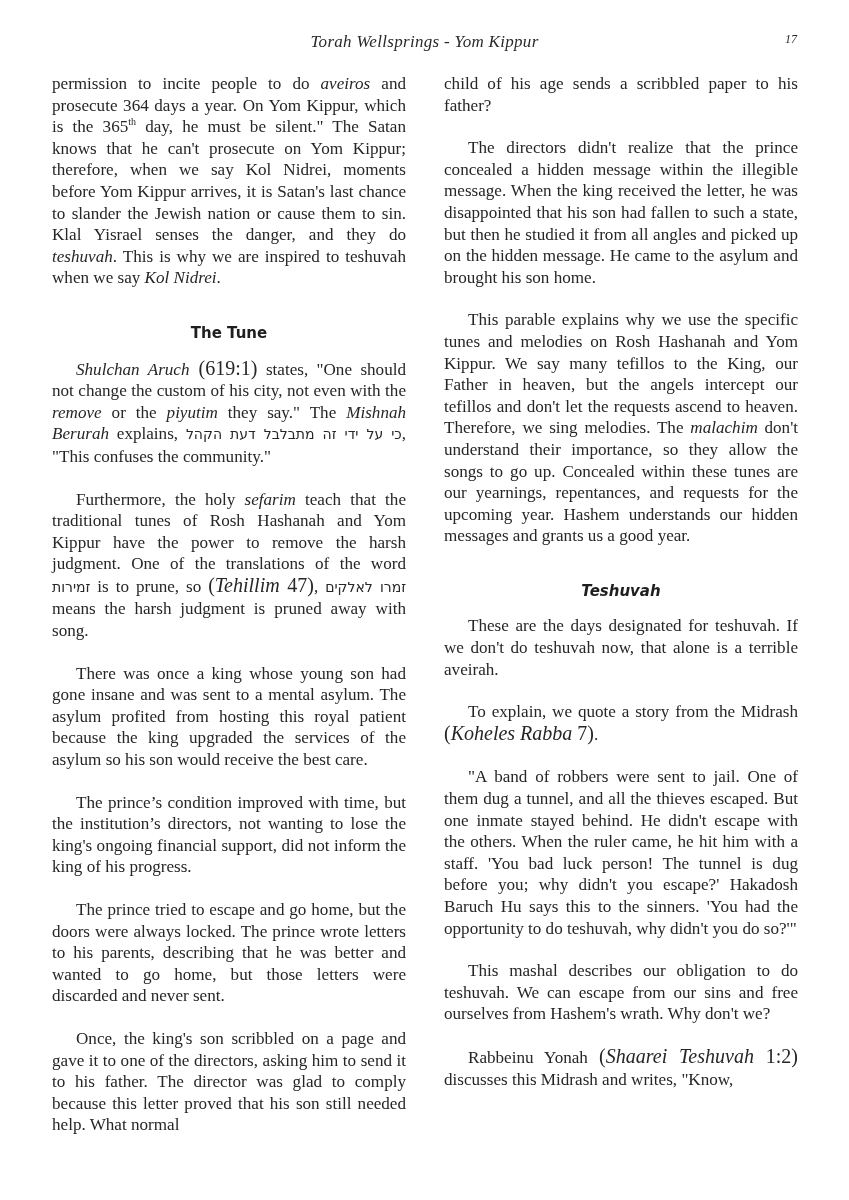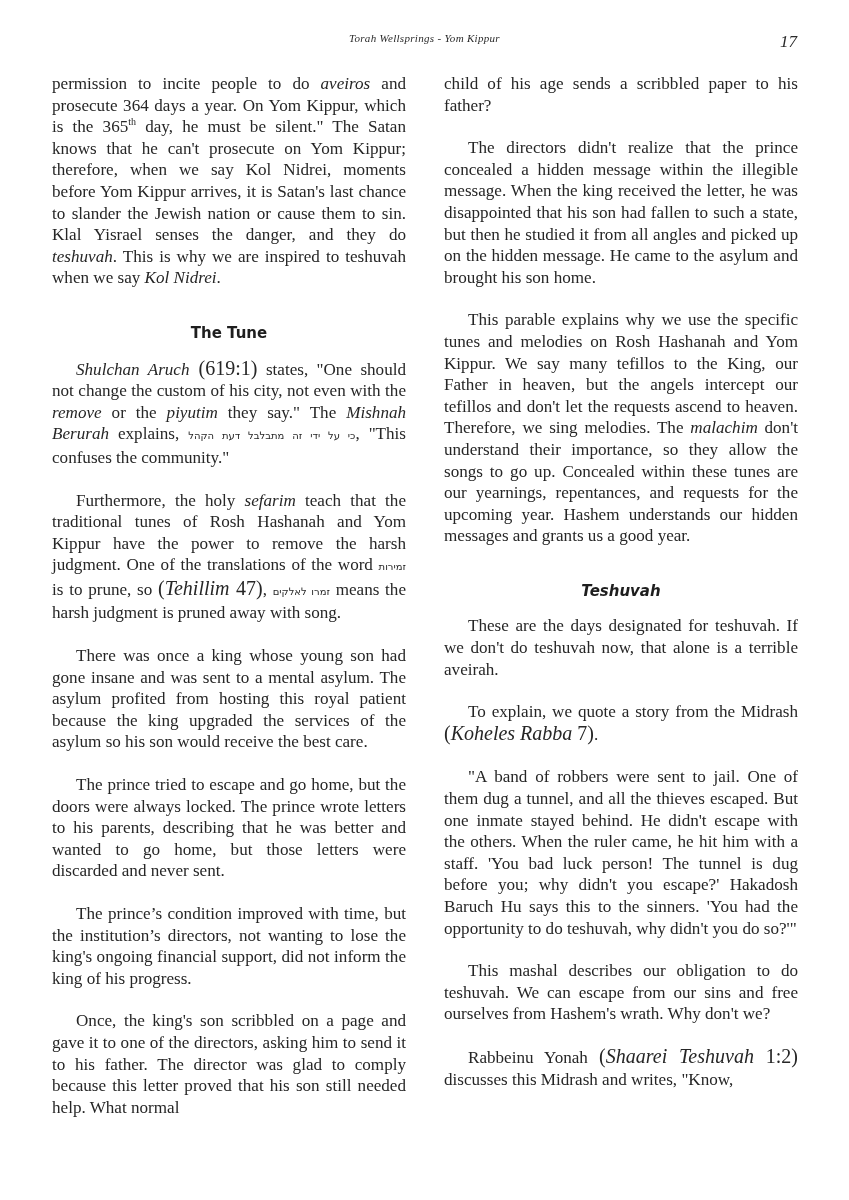--- a/index.html
+++ b/index.html
@@ -21,30 +21,30 @@
       left: 0;
       width: 849px;
       height: 26px;
     }
     .running-title {
       position: absolute;
       left: 0;
       width: 849px;
       text-align: center;
       font-style: italic;
-      font-size: 11px;
+      font-size: 17px;
       letter-spacing: 0.3px;
       color: #2a2a2a;
     }
     .page-number {
       position: absolute;
       right: 52px;
       top: 0;
       font-style: italic;
-      font-size: 17px;
+      font-size: 12px;
       color: #2a2a2a;
     }
     .column {
       position: absolute;
       top: 73px;
       width: 354px;
       font-size: 17.1px;
       line-height: 21.6px;
       text-align: justify;
     }
@@ -63,21 +63,21 @@
       font-size: 15px;
       line-height: 21.6px;
       margin: 34px 0 13px 0;
       color: #1e1e1e;
     }
     .section-heading.italic { font-style: italic; }
     i { font-style: italic; }
     .small { font-size: 20px; }
     .heb {
       font-family: "DejaVu Sans", sans-serif;
-      font-size: 10px;
+      font-size: 14px;
       unicode-bidi: isolate;
       direction: rtl;
     }
     sup { font-size: 10px; line-height: 0; vertical-align: super; }
   </style>
 </head>
 <body>
 
 <div class="running-header">
   <div class="running-title">Torah Wellsprings - Yom Kippur</div>
@@ -87,22 +87,22 @@
 <div class="column col-left">
   <p class="para no-indent"><span>permission to incite people to do </span><i>aveiros</i><span> and prosecute 364 days a year. On Yom Kippur, which is the 365</span><sup>th</sup><span> day, he must be silent." The Satan knows that he can't prosecute on Yom Kippur; therefore, when we say Kol Nidrei, moments before Yom Kippur arrives, it is Satan's last chance to slander the Jewish nation or cause them to sin. Klal Yisrael senses the danger, and they do </span><i>teshuvah</i><span>. This is why we are inspired to teshuvah when we say </span><i>Kol Nidrei</i><span>.</span></p>
 
   <h3 class="section-heading">The Tune</h3>
 
   <p class="para"><i>Shulchan Aruch</i><span class="small"> (619:1)</span><span> states, "One should not change the custom of his city, not even with the </span><i>remove</i><span> or the </span><i>piyutim</i><span> they say." The </span><i>Mishnah Berurah</i><span> explains, </span><span class="heb">כי על ידי זה מתבלבל דעת הקהל</span><span>, "This confuses the community."</span></p>
 
   <p class="para"><span>Furthermore, the holy </span><i>sefarim</i><span> teach that the traditional tunes of Rosh Hashanah and Yom Kippur have the power to remove the harsh judgment. One of the translations of the word </span><span class="heb">זמירות</span><span> is to prune, so </span><span class="small"><span>(</span><i>Tehillim</i><span> 47)</span></span><span>, </span><span class="heb">זמרו לאלקים</span><span> means the harsh judgment is pruned away with song.</span></p>
 
   <p class="para">There was once a king whose young son had gone insane and was sent to a mental asylum. The asylum profited from hosting this royal patient because the king upgraded the services of the asylum so his son would receive the best care.</p>
+  <p class="para">The prince’s condition improved with time, but the institution’s directors, not wanting to lose the king's ongoing financial support, did not inform the king of his progress.</p>
   <p class="para">The prince tried to escape and go home, but the doors were always locked. The prince wrote letters to his parents, describing that he was better and wanted to go home, but those letters were discarded and never sent.</p>
-  <p class="para">The prince’s condition improved with time, but the institution’s directors, not wanting to lose the king's ongoing financial support, did not inform the king of his progress.</p>
   <p class="para">Once, the king's son scribbled on a page and gave it to one of the directors, asking him to send it to his father. The director was glad to comply because this letter proved that his son still needed help. What normal</p>
 </div>
 
 <div class="column col-right">
   <p class="para no-indent">child of his age sends a scribbled paper to his father?</p>
   <p class="para">The directors didn't realize that the prince concealed a hidden message within the illegible message. When the king received the letter, he was disappointed that his son had fallen to such a state, but then he studied it from all angles and picked up on the hidden message. He came to the asylum and brought his son home.</p>
   <p class="para"><span>This parable explains why we use the specific tunes and melodies on Rosh Hashanah and Yom Kippur. We say many tefillos to the King, our Father in heaven, but the angels intercept our tefillos and don't let the requests ascend to heaven. Therefore, we sing melodies. The </span><i>malachim</i><span> don't understand their importance, so they allow the songs to go up. Concealed within these tunes are our yearnings, repentances, and requests for the upcoming year. Hashem understands our hidden messages and grants us a good year.</span></p>
 
   <h3 class="section-heading italic">Teshuvah</h3>
 

